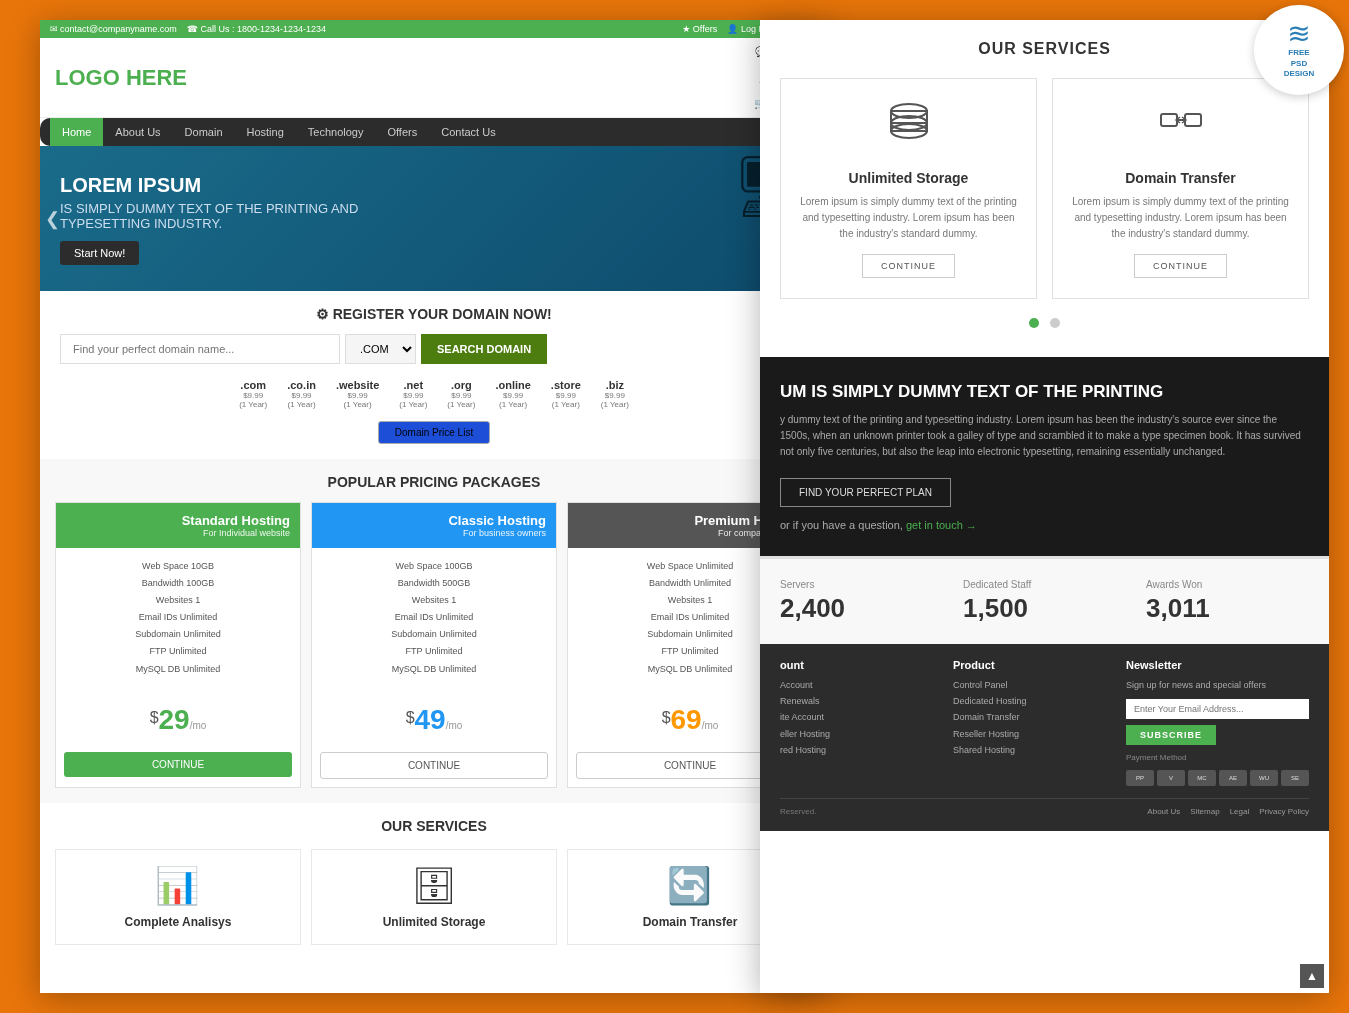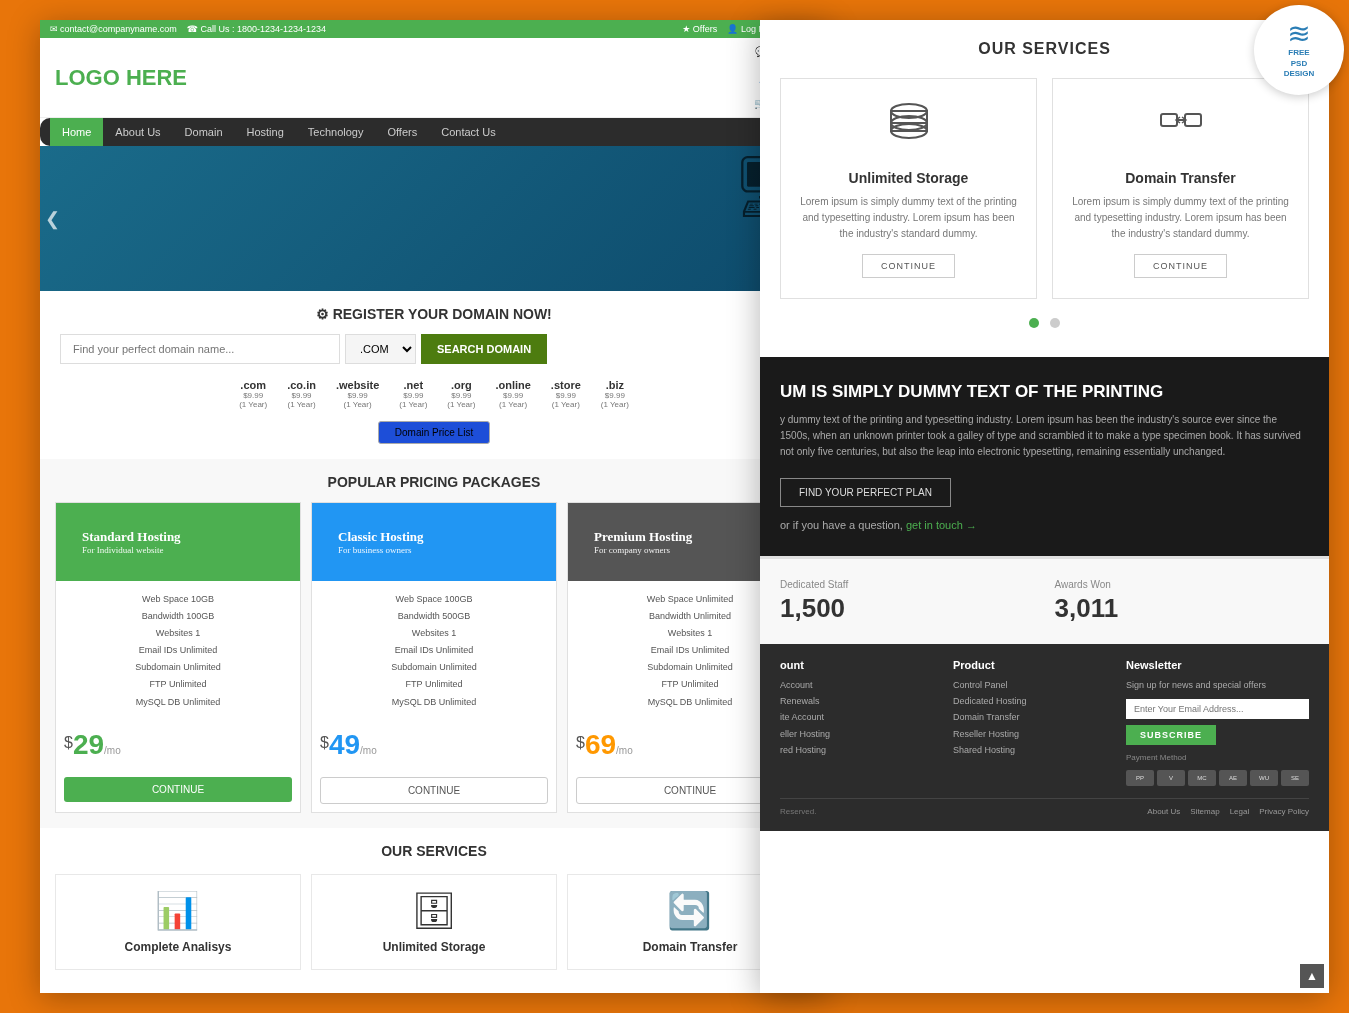--- a/index.html
+++ b/index.html
@@ -236,42 +236,42 @@
       display: flex;
       gap: 10px;
     }
     .pricing-card {
       flex: 1;
       background: #fff;
       border: 1px solid #e0e0e0;
       overflow: hidden;
     }
     .card-header {
-      padding: 26px;
-      text-align: left;
-      color: #fff;
-      font-family: Liberation Serif, serif;
+      padding: 10px;
+      text-align: right;
+      color: #fff;
     }
     .card-header.green { background: #4caf50; }
     .card-header.blue { background: #2196f3; }
     .card-header.dark { background: #555; }
     .card-plan-name { font-size: 13px; font-weight: bold; }
     .card-plan-sub { font-size: 9px; opacity: 0.9; }
     .card-features {
       padding: 10px;
       font-size: 9px;
       color: #555;
       text-align: center;
       line-height: 1.9;
     }
     .card-price {
-      text-align: left;
+      text-align: center;
       padding: 8px;
       font-size: 11px;
       color: #555;
+      margin-top: 8px;
     }
     .card-price .price-val {
       font-size: 28px;
       font-weight: bold;
     }
     .card-price.green-price .price-val { color: #4caf50; }
     .card-price.blue-price .price-val { color: #2196f3; }
     .card-price.orange-price .price-val { color: #ff9800; }
     .card-price .dollar { font-size: 16px; vertical-align: top; margin-top: 5px; display: inline-block; }
     .card-price .per-mo { font-size: 10px; color: #999; }
@@ -557,20 +557,25 @@
     <a class="nav-item">Domain</a>
     <a class="nav-item">Hosting</a>
     <a class="nav-item">Technology</a>
     <a class="nav-item">Offers</a>
     <a class="nav-item">Contact Us</a>
     <button class="nav-search">🔍</button>
   </div>
 
   <div class="hero-banner">
     <span class="hero-arrow hero-arrow-left">❮</span>
+    <div class="hero-content">
+      <div class="hero-title">LOREM IPSUM</div>
+      <div class="hero-subtitle">IS SIMPLY DUMMY TEXT OF THE PRINTING AND<br>TYPESETTING INDUSTRY.</div>
+      <button class="btn-start">Start Now!</button>
+    </div>
     <div class="hero-servers">🖥</div>
     <span class="hero-arrow hero-arrow-right">❯</span>
   </div>
 
   <div class="domain-section">
     <div class="domain-title">⚙ REGISTER YOUR DOMAIN NOW!</div>
     <div class="domain-search-bar">
       <input class="domain-input" type="text" placeholder="Find your perfect domain name..." style="">
       <select class="domain-ext-select">
         <option>.COM</option>
@@ -744,20 +749,24 @@
     <div>
       <button class="btn-find-plan">FIND YOUR PERFECT PLAN</button>
     </div>
     <div class="dark-contact">
       <span>or if you have a question,</span>
       <a href="#" style="color:#4caf50; text-decoration:none;">get in touch →</a>
     </div>
   </div>
 
   <div class="stats-section">
+    <div class="stat-item">
+      <div class="stat-label">Servers</div>
+      <div class="stat-value">2,400</div>
+    </div>
     <div class="stat-item">
       <div class="stat-label">Dedicated Staff</div>
       <div class="stat-value">1,500</div>
     </div>
     <div class="stat-item">
       <div class="stat-label">Awards Won</div>
       <div class="stat-value">3,011</div>
     </div>
   </div>
 

